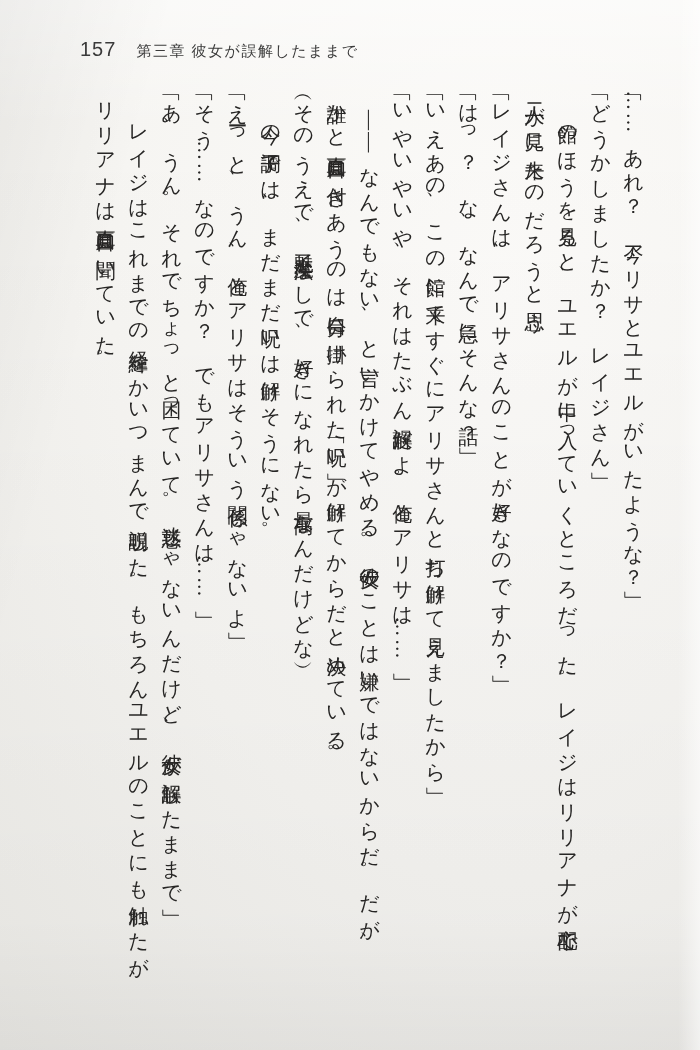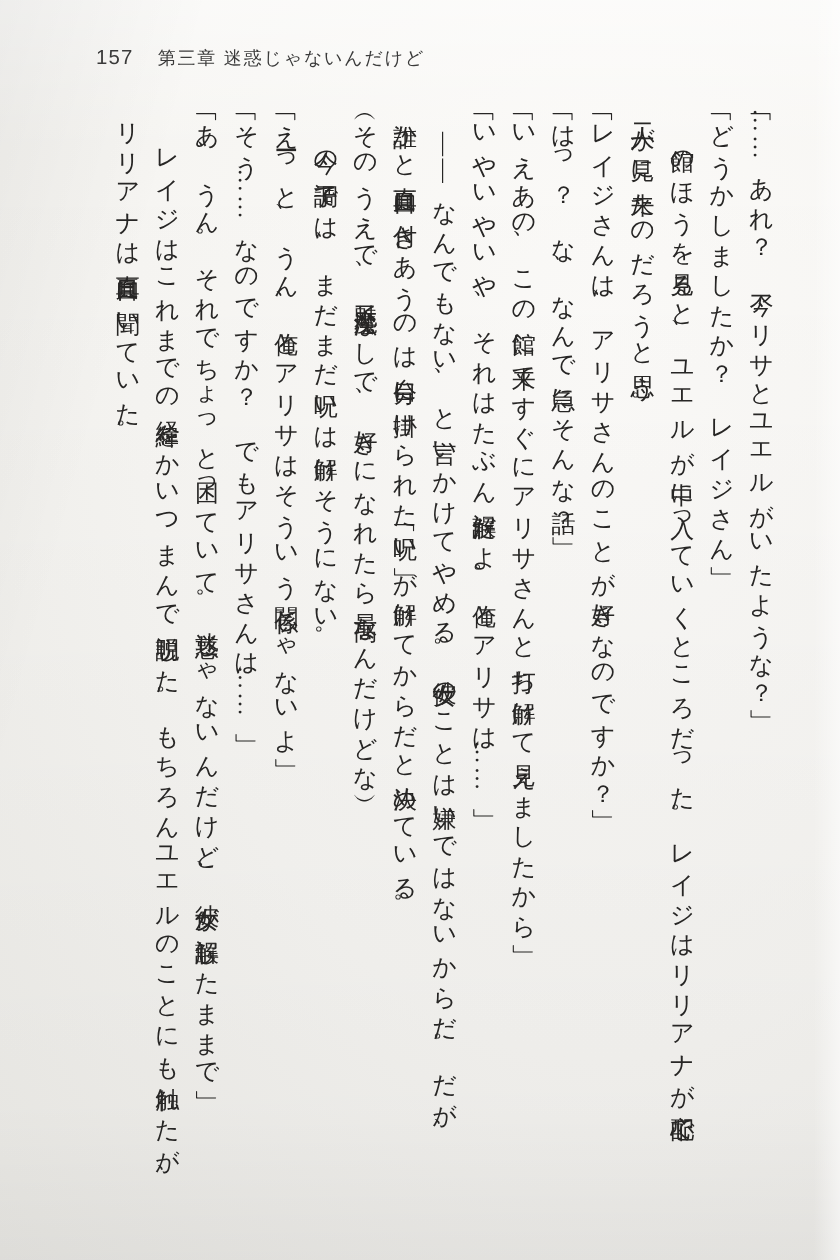--- a/index.html
+++ b/index.html
@@ -34,21 +34,21 @@
     position: absolute;
     top: 38px;
     left: 80px;
     display: flex;
     align-items: baseline;
     gap: 20px;
     font-family: "Liberation Sans", "DejaVu Sans", sans-serif;
     color: #3a3a3a;
   }
   .page-number {
-    font-size: 17px;
+    font-size: 20px;
     letter-spacing: 1px;
   }
   .chapter-title {
     font-size: 15px;
     letter-spacing: 1.5px;
   }
 
   
   .text-block {
     position: absolute;
@@ -72,21 +72,21 @@
   }
 </style>
 </head>
 <body>
 
 <div class="page">
   <div class="page-edge"></div>
 
   <div class="running-head">
     <span class="page-number">157</span>
-    <span class="chapter-title">第三章 迷惑じゃないんだけど</span>
+    <span class="chapter-title">第三章 彼女が誤解したままで</span>
   </div>
 
   <div class="text-block">
     <p class="line">「……あれ？　今アリサとユエルがいたような？」</p>
     <p class="line">「どうかしましたか？　レイジさん」</p>
     <p class="line indent">館のほうを見ると、ユエルが中に入っていくところだった。レイジはリリアナが心配で</p>
     <p class="line">二人が見に来たのだろうと思う。</p>
     <p class="line">「レイジさんは、アリサさんのことが好きなのですか？」</p>
     <p class="line">「はっ？　な、なんで急にそんな話？」</p>
     <p class="line">「いえあの、この館に来てすぐにアリサさんと打ち解けて見えましたから」</p>

